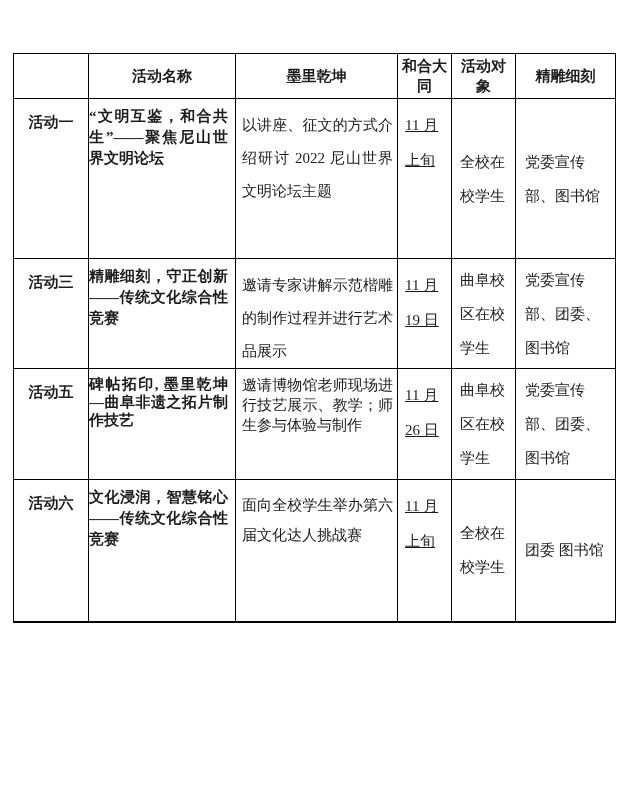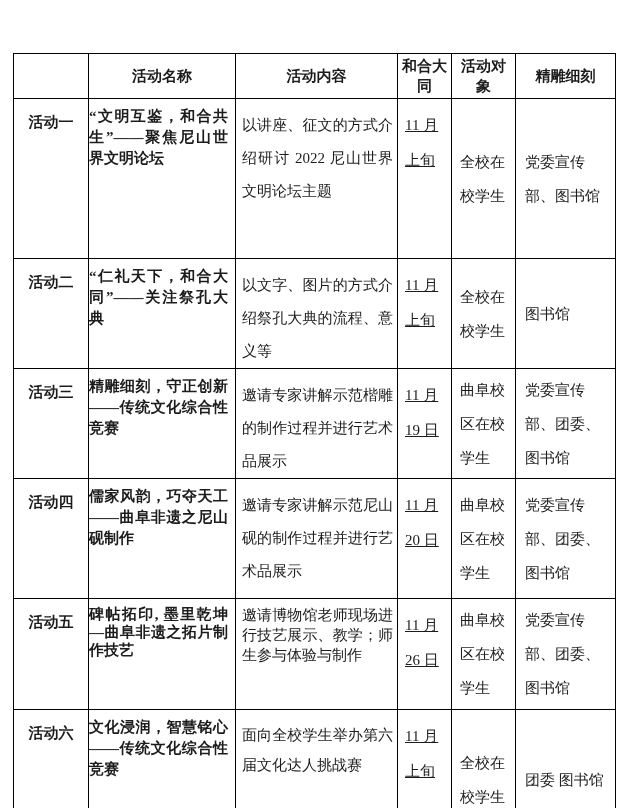--- a/index.html
+++ b/index.html
@@ -110,56 +110,40 @@
       <col class="c-name">
       <col class="c-content">
       <col class="c-time">
       <col class="c-target">
       <col class="c-host">
     </colgroup>
     <thead>
       <tr class="r-head">
         <th class="head-cell"></th>
         <th class="head-cell">活动名称</th>
-        <th class="head-cell">活动内容</th>
+        <th class="head-cell">墨里乾坤</th>
         <th class="head-cell">和合大同</th>
         <th class="head-cell">活动对象</th>
         <th class="head-cell">精雕细刻</th>
       </tr>
     </thead>
     <tbody>
       <tr class="r-1">
         <td class="cell-label">活动一</td>
         <td class="cell-name">“文明互鉴，和合共生”——聚焦尼山世界文明论坛</td>
         <td class="cell-content">以讲座、征文的方式介绍研讨 2022 尼山世界文明论坛主题</td>
         <td class="cell-time">11 月 上旬</td>
         <td class="cell-target">全校在校学生</td>
         <td class="cell-host">党委宣传部、图书馆</td>
       </tr>
-      <tr class="r-2">
-        <td class="cell-label">活动二</td>
-        <td class="cell-name">“仁礼天下，和合大同”——关注祭孔大典</td>
-        <td class="cell-content">以文字、图片的方式介绍祭孔大典的流程、意义等</td>
-        <td class="cell-time">11 月 上旬</td>
-        <td class="cell-target">全校在校学生</td>
-        <td class="cell-host">图书馆</td>
-      </tr>
       <tr class="r-3">
         <td class="cell-label">活动三</td>
         <td class="cell-name">精雕细刻，守正创新——传统文化综合性竞赛</td>
         <td class="cell-content">邀请专家讲解示范楷雕的制作过程并进行艺术品展示</td>
         <td class="cell-time">11 月 19 日</td>
-        <td class="cell-target">曲阜校区在校学生</td>
-        <td class="cell-host">党委宣传部、团委、图书馆</td>
-      </tr>
-      <tr class="r-4">
-        <td class="cell-label">活动四</td>
-        <td class="cell-name">儒家风韵，巧夺天工——曲阜非遗之尼山砚制作</td>
-        <td class="cell-content">邀请专家讲解示范尼山砚的制作过程并进行艺术品展示</td>
-        <td class="cell-time">11 月 20 日</td>
         <td class="cell-target">曲阜校区在校学生</td>
         <td class="cell-host">党委宣传部、团委、图书馆</td>
       </tr>
       <tr class="r-5">
         <td class="cell-label">活动五</td>
         <td class="cell-name">碑帖拓印, 墨里乾坤—曲阜非遗之拓片制作技艺</td>
         <td class="cell-content">邀请博物馆老师现场进行技艺展示、教学；师生参与体验与制作</td>
         <td class="cell-time">11 月 26 日</td>
         <td class="cell-target">曲阜校区在校学生</td>
         <td class="cell-host">党委宣传部、团委、图书馆</td>

